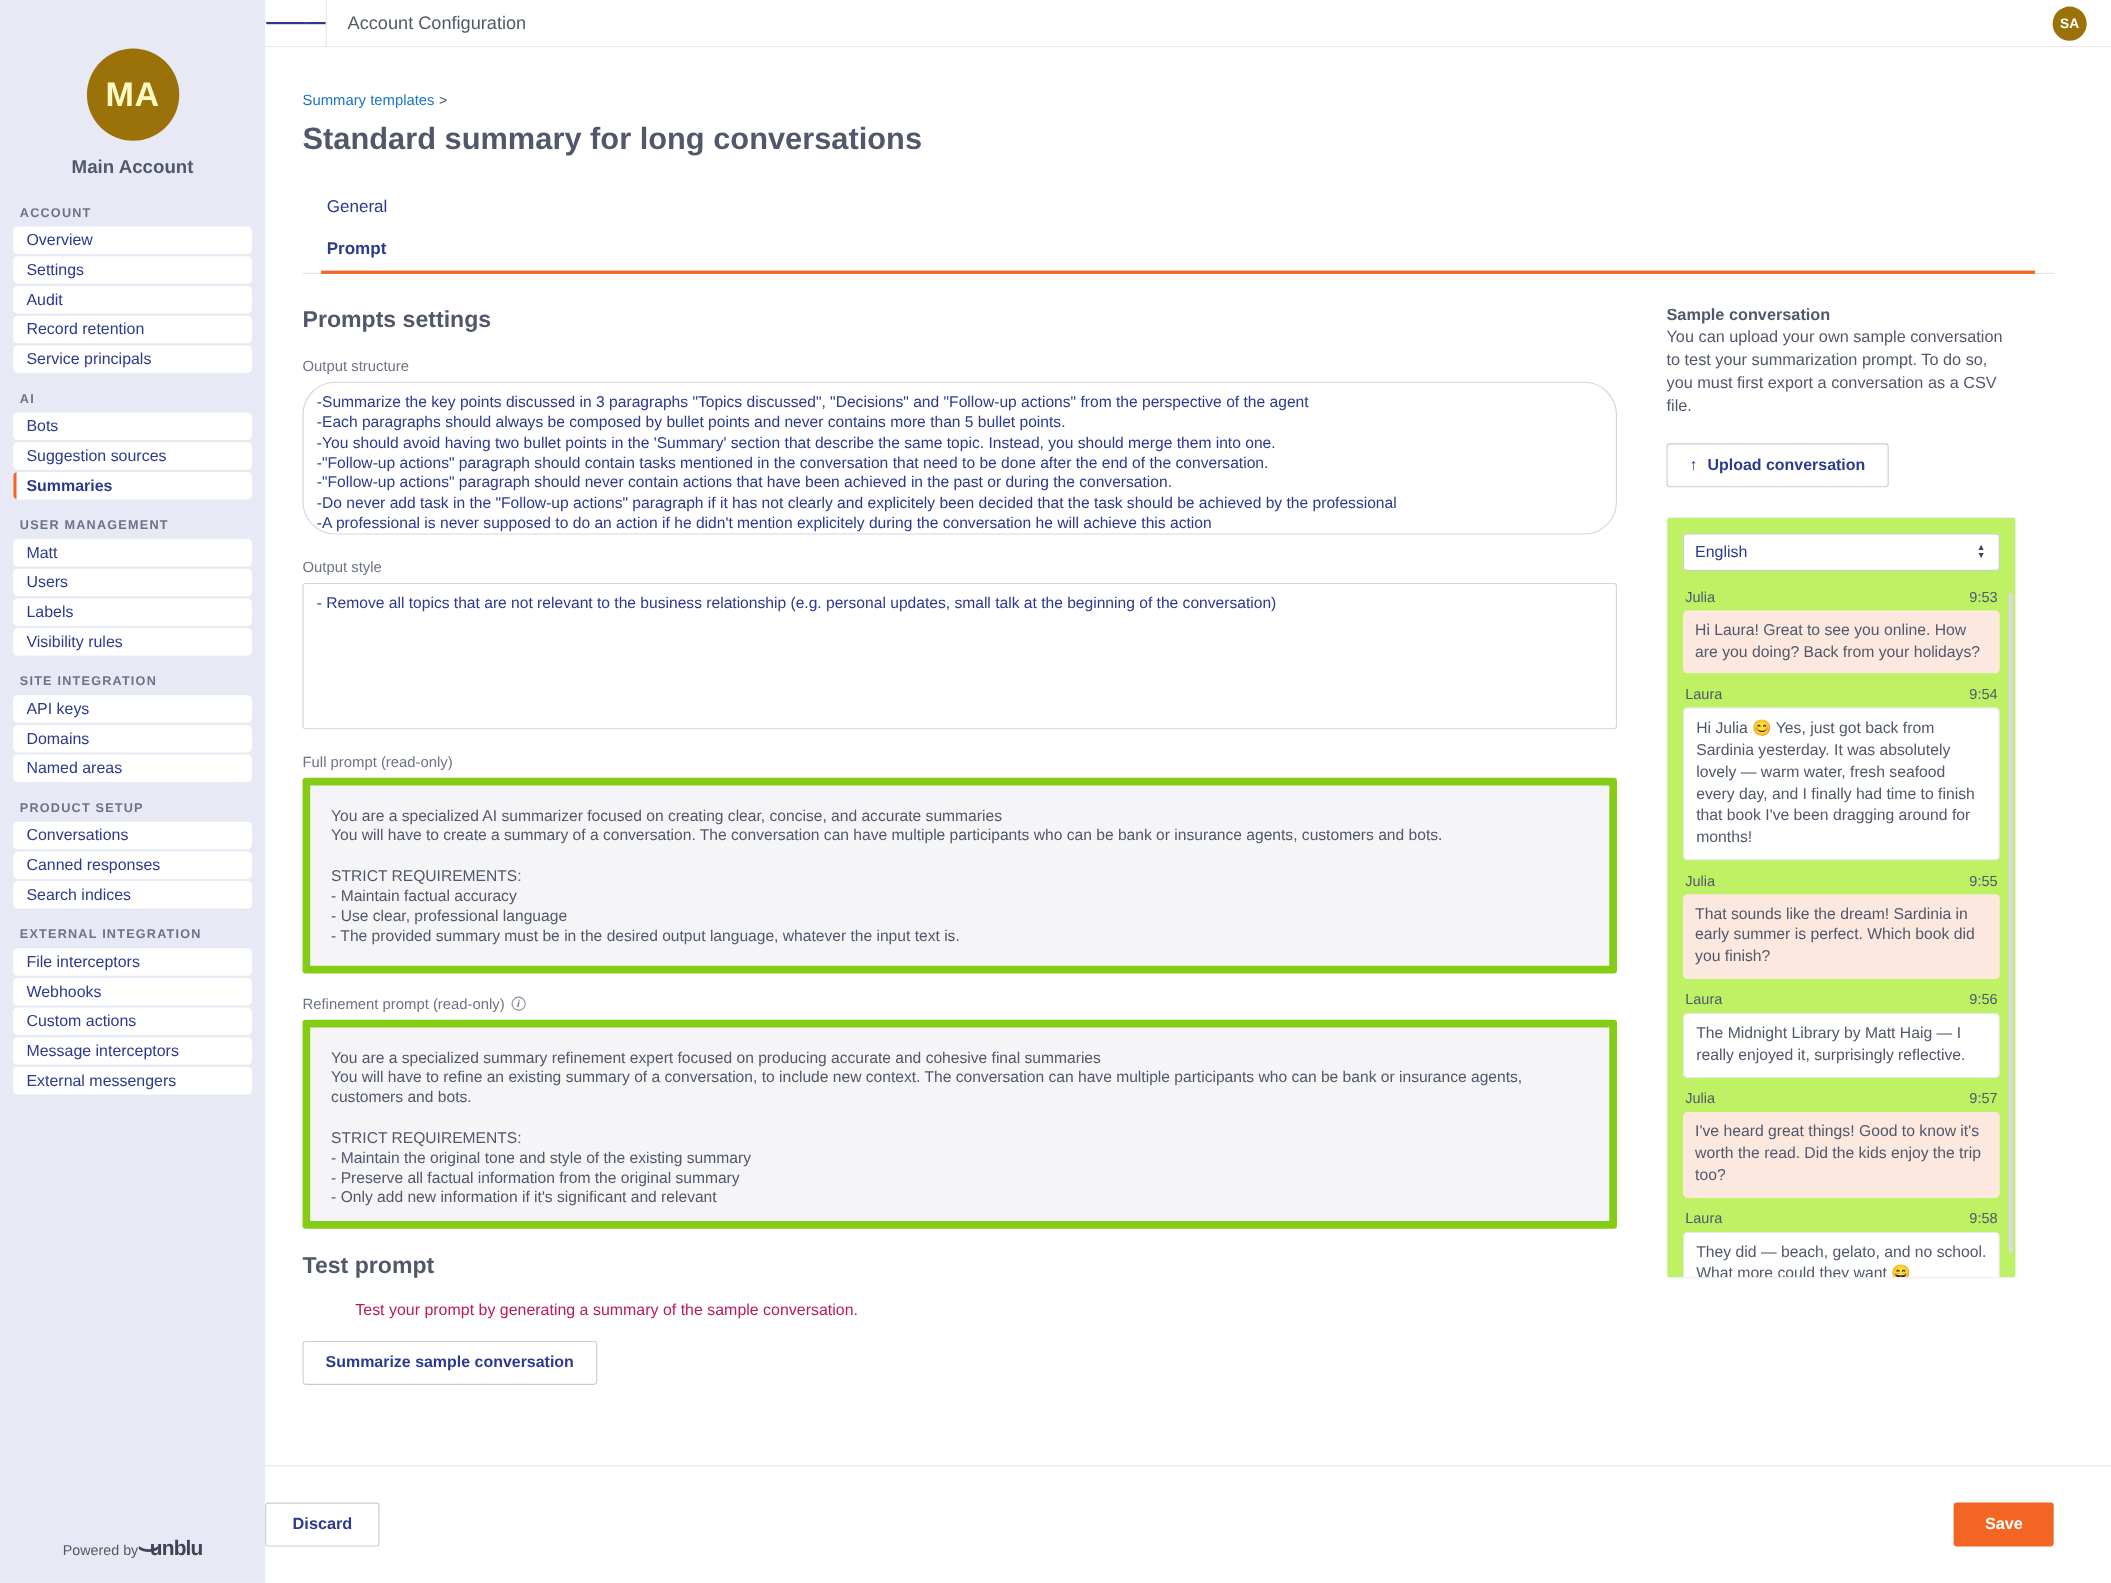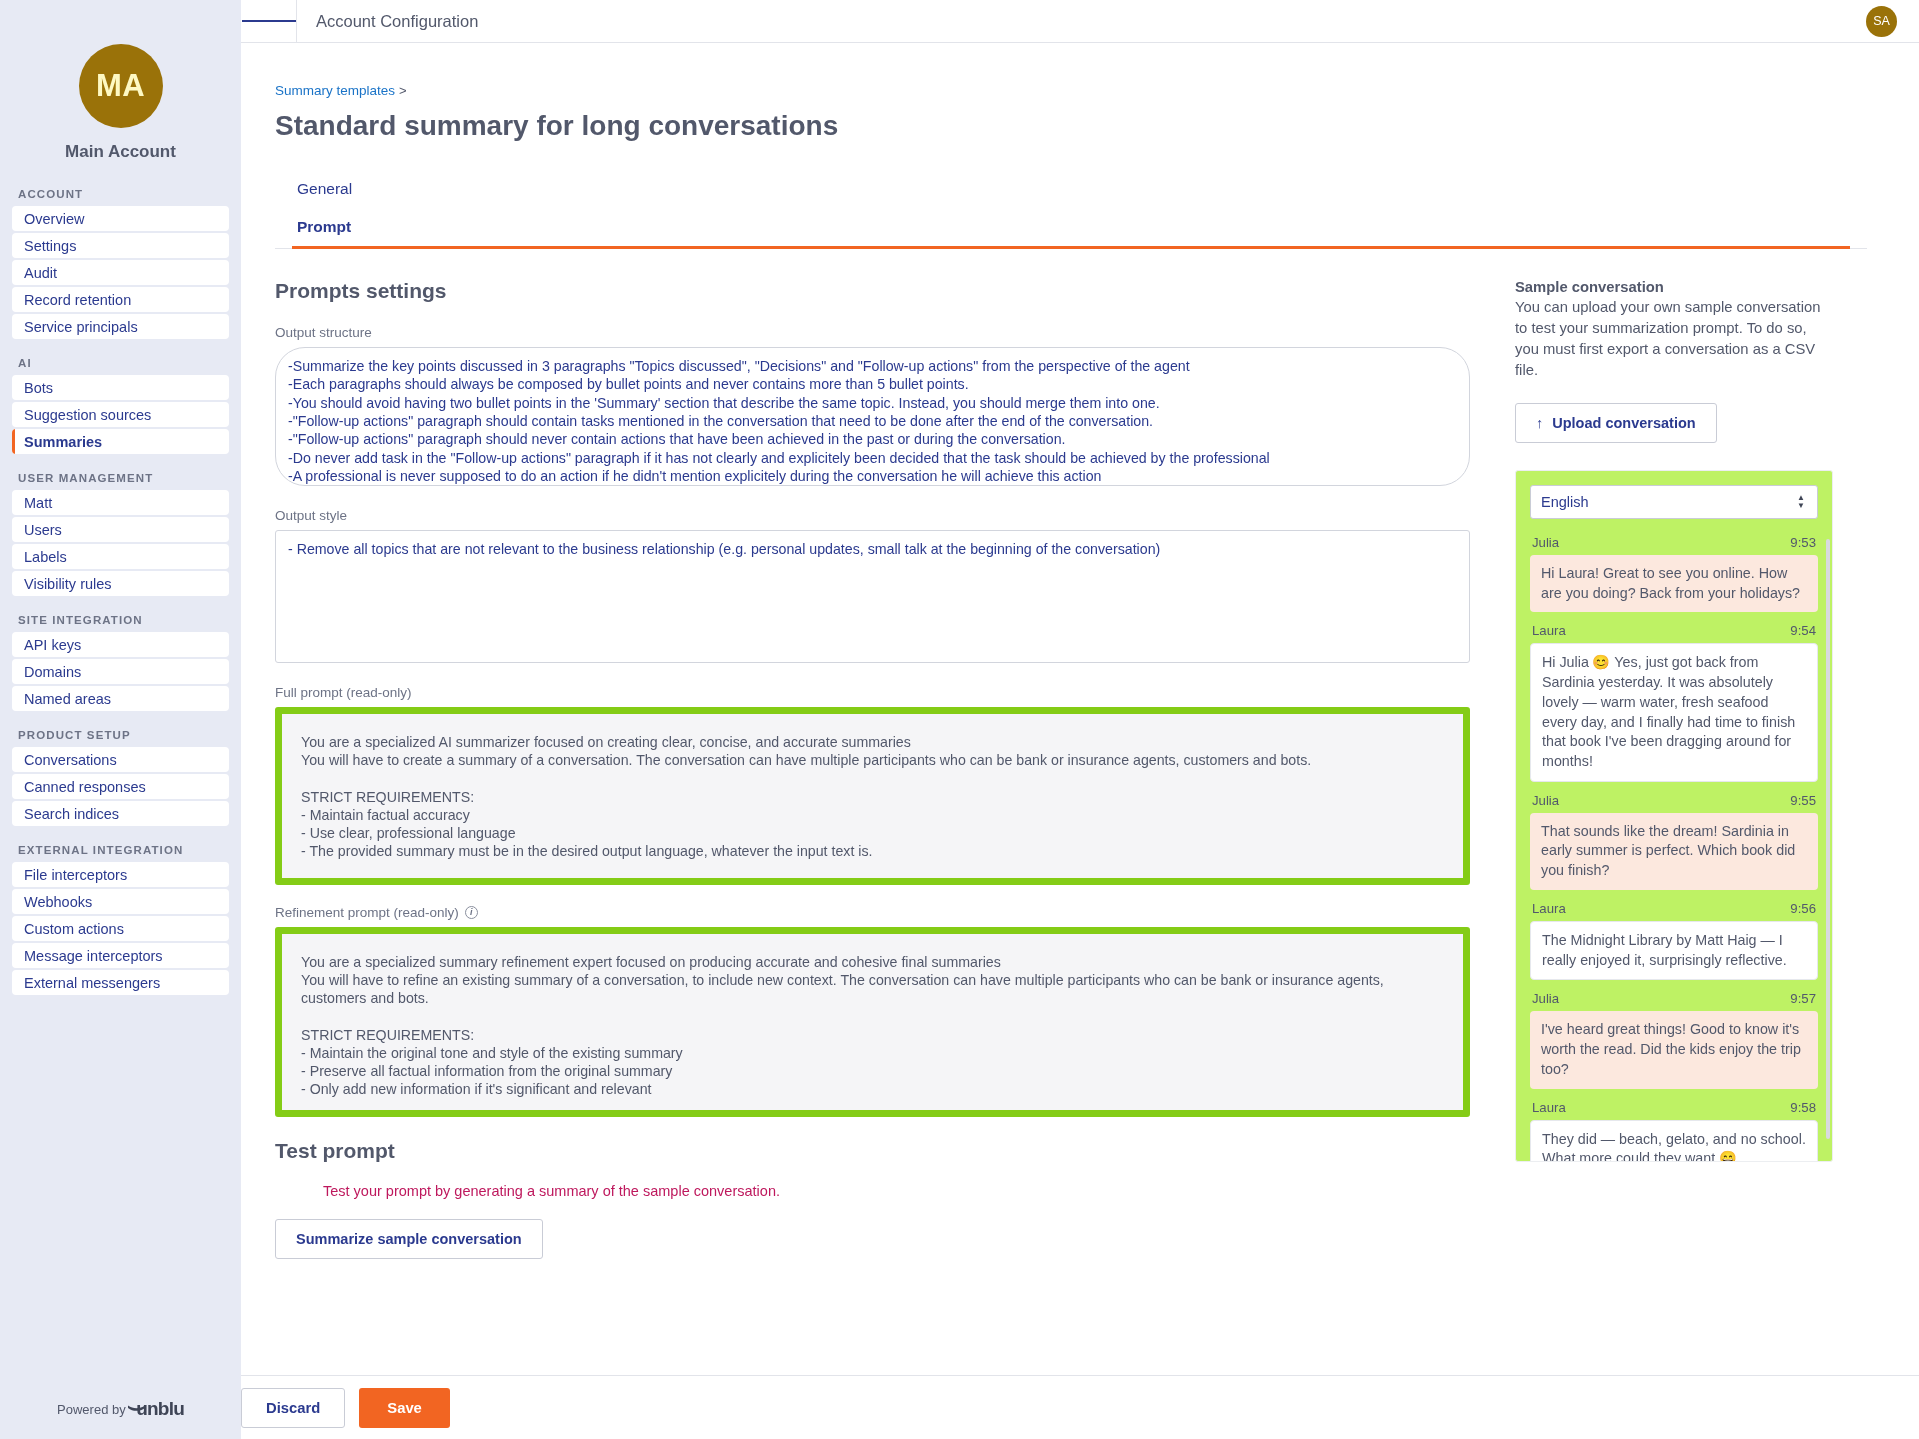--- a/index.html
+++ b/index.html
@@ -105,21 +105,21 @@
   #topbar-title {
     font-size: 16.5px; color: #52586b;
     margin-left: 19px;
   }
   #topbar-right {
     margin-left: auto; margin-right: 22px;
   }
   .avatar-sm {
     width: 31px; height: 31px; border-radius: 50%;
     background: #9a7209; color: #ffffff;
-    font-size: 12.5px; font-weight: normal;
+    font-size: 12.5px; font-weight: bold;
     display: flex; align-items: center; justify-content: center;
     cursor: pointer;
   }
 
   
   #page {
     position: absolute; left: 241px; top: 43px;
     width: 1678px; height: 1396px;
     background: #ffffff;
     overflow: hidden;
@@ -294,24 +294,24 @@
     right: 2px; top: 68px;
     width: 4px; height: 600px;
     background: #d8dade;
     border-radius: 2px;
   }
 
   
   #footer {
     position: absolute;
     left: 241px; bottom: 0;
-    width: 1678px; height: 64px;
+    width: 1678px; height: 107px;
     background: #ffffff;
     border-top: 1px solid #e2e4ea;
-    display: flex; align-items: center; justify-content: flex-start;
+    display: flex; align-items: center; justify-content: space-between;
     padding-right: 52px;
     gap: 14px;
   }
   .btn-discard {
     border: 1px solid #c9ccd6; background: #ffffff;
     color: #2b3a8f; font-weight: bold; font-size: 14.8px;
     border-radius: 3px; padding: 11px 24px; cursor: pointer;
     font-family: "Liberation Sans", sans-serif;
   }
   .btn-save {

